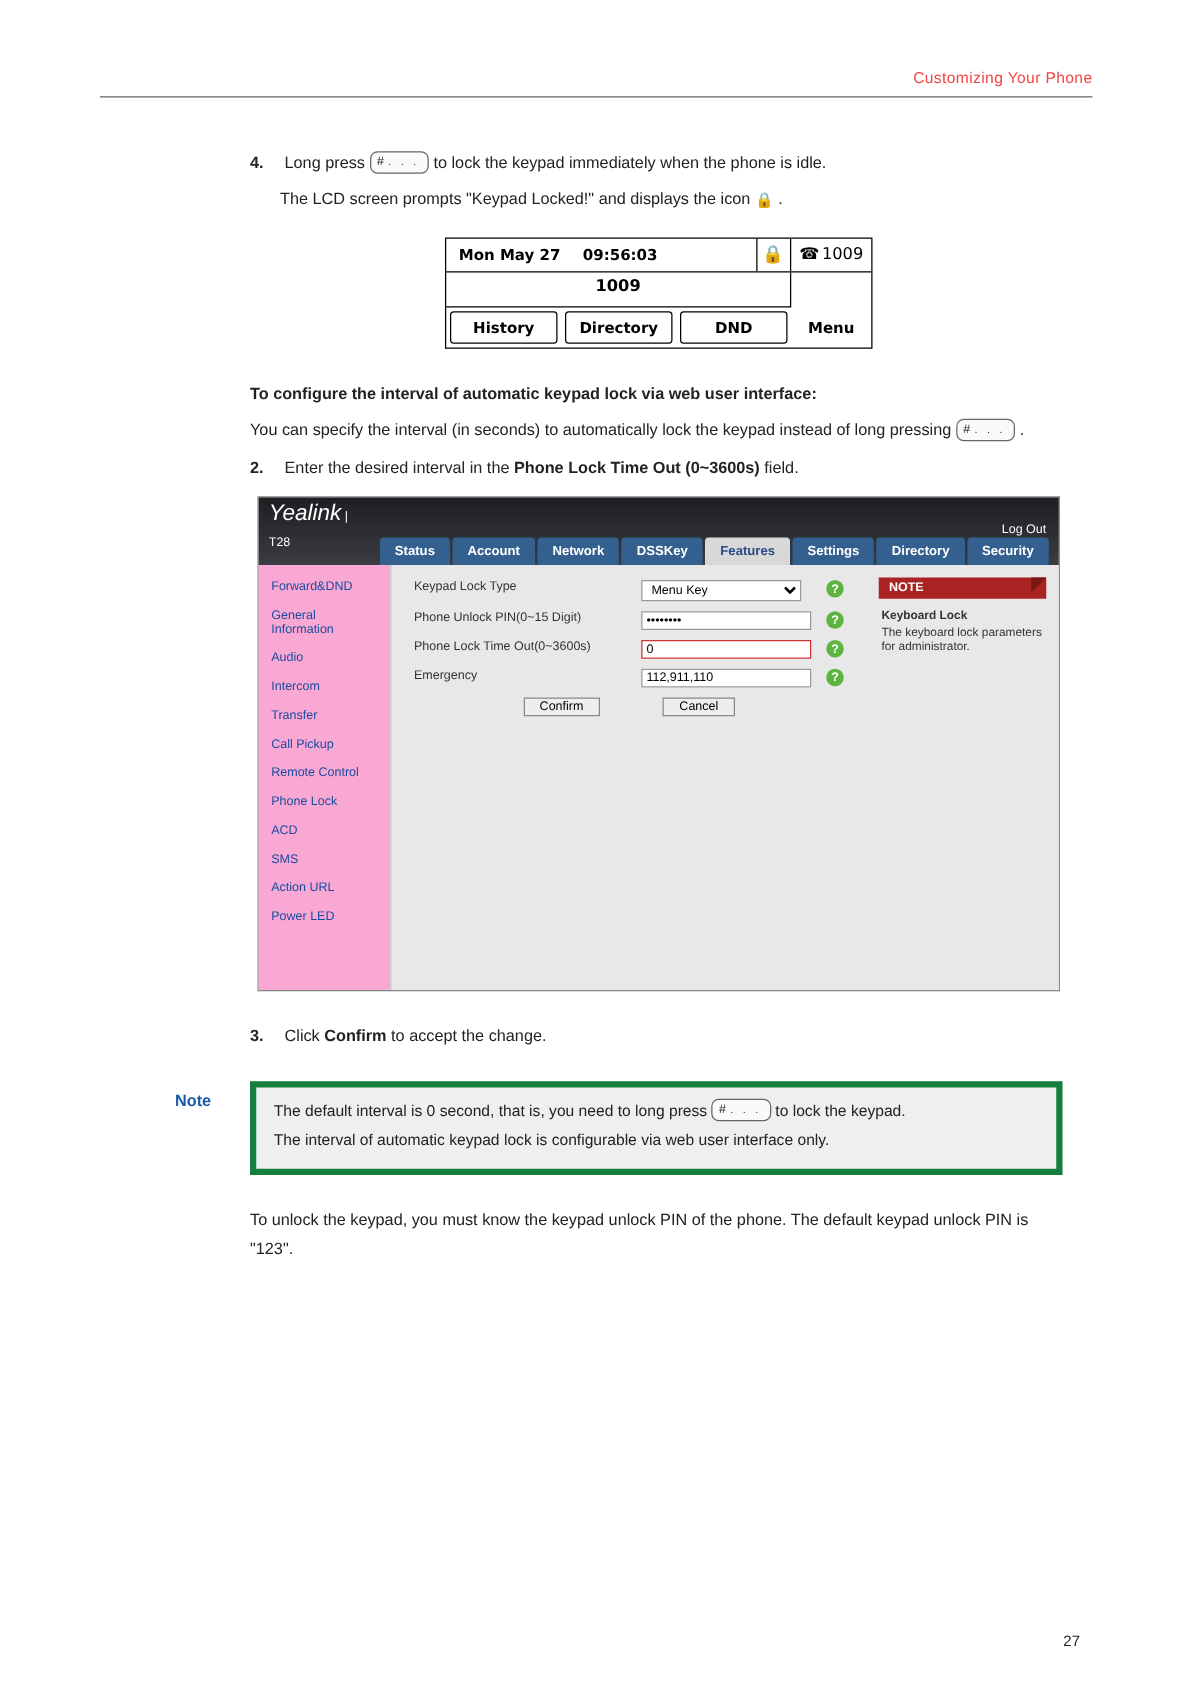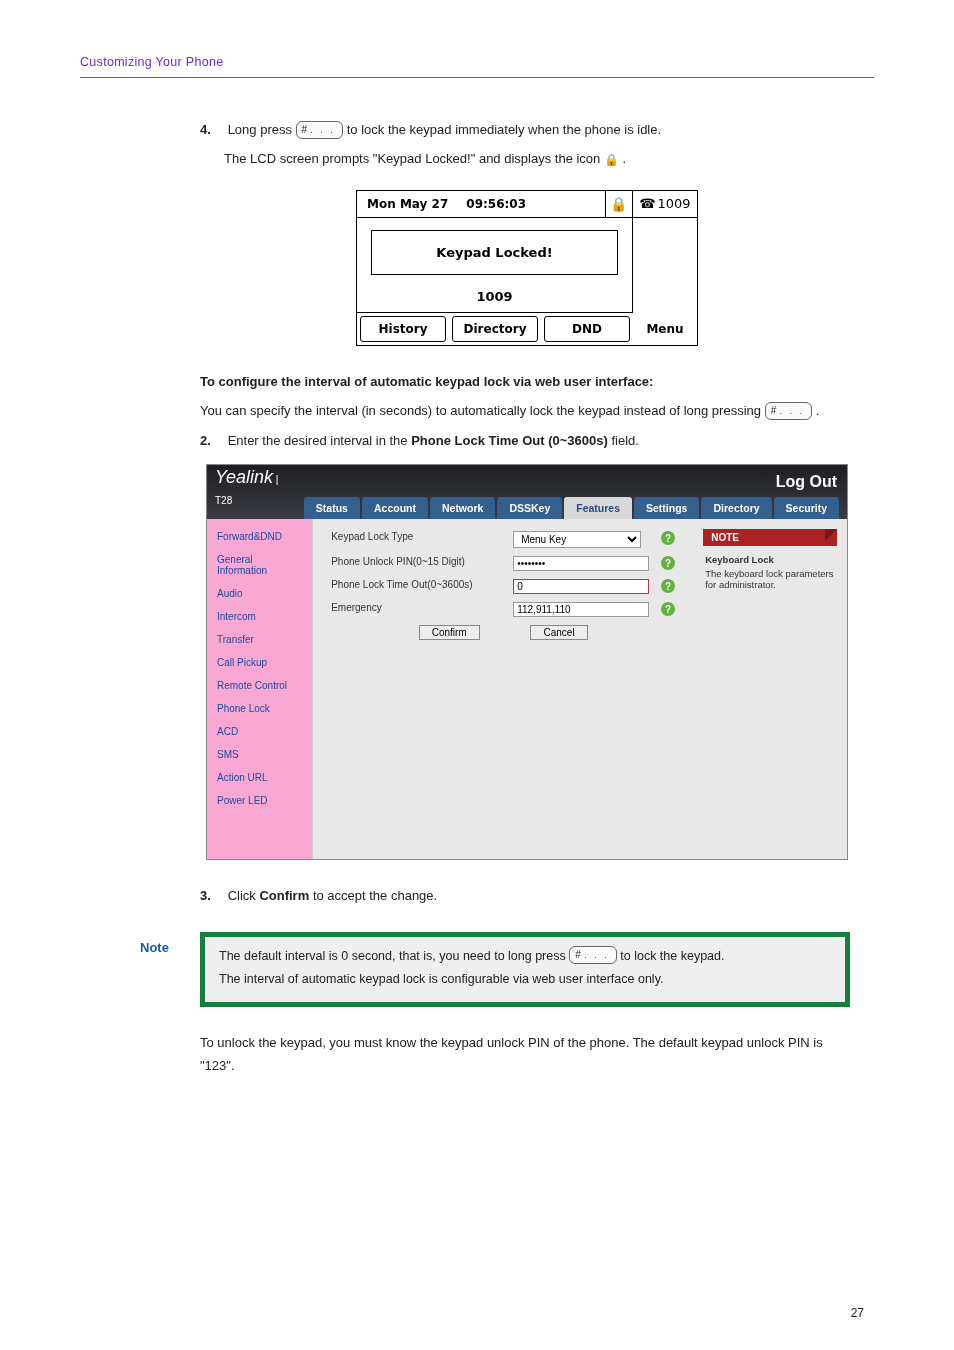--- a/index.html
+++ b/index.html
@@ -10,22 +10,22 @@
   }
   .page {
     width: 954px;
     min-height: 1350px;
     padding: 55px 80px 40px 80px;
     box-sizing: border-box;
     position: relative;
   }
   .header-line {
     font-size: 12.5px;
-    text-align: left;
-    color: #6d28d9;
+    text-align: right;
+    color: #ef4444;
     letter-spacing: .3px;
   }
   .hr {
     border: none;
     border-top: 1px solid #666;
     margin: 8px 0 40px 0;
   }
   .body-indent {
     margin-left: 120px;
     margin-right: 20px;
@@ -179,23 +179,23 @@
     border-radius:3px 3px 0 0;
     font-size:10.5px;
     font-weight:bold;
   }
   .webui-tab.active {
     background:#d8d8d8;
     color:#2b4a88;
   }
   .webui-logout {
     position:absolute;
-    top:8px; right:10px;
-    font-size:16px;
-    font-weight:bold;
+    top:20px; right:10px;
+    font-size:10px;
+    font-weight:normal;
     color:#fff;
   }
   .webui-body {
     display:flex;
     background:#e8e8e8;
     min-height: 340px;
   }
   .webui-nav {
     width: 110px;
     background:#f9a8d4;
@@ -324,21 +324,20 @@
           <span>09:56:03</span>
         </div>
         <div class="lcd-lock">🔒</div>
         <div class="lcd-ext">
           <span>☎</span>
           <span>1009</span>
         </div>
       </div>
       <div class="lcd-middle">
         <div class="lcd-main">
-          <div class="lcd-msgbox">Keypad Locked!</div>
           <div class="lcd-num">1009</div>
         </div>
         <div class="lcd-side"></div>
       </div>
       <div class="lcd-softkeys">
         <div class="sk-btn">History</div>
         <div class="sk-btn">Directory</div>
         <div class="sk-btn">DND</div>
         <div class="sk-menu">Menu</div>
       </div>

